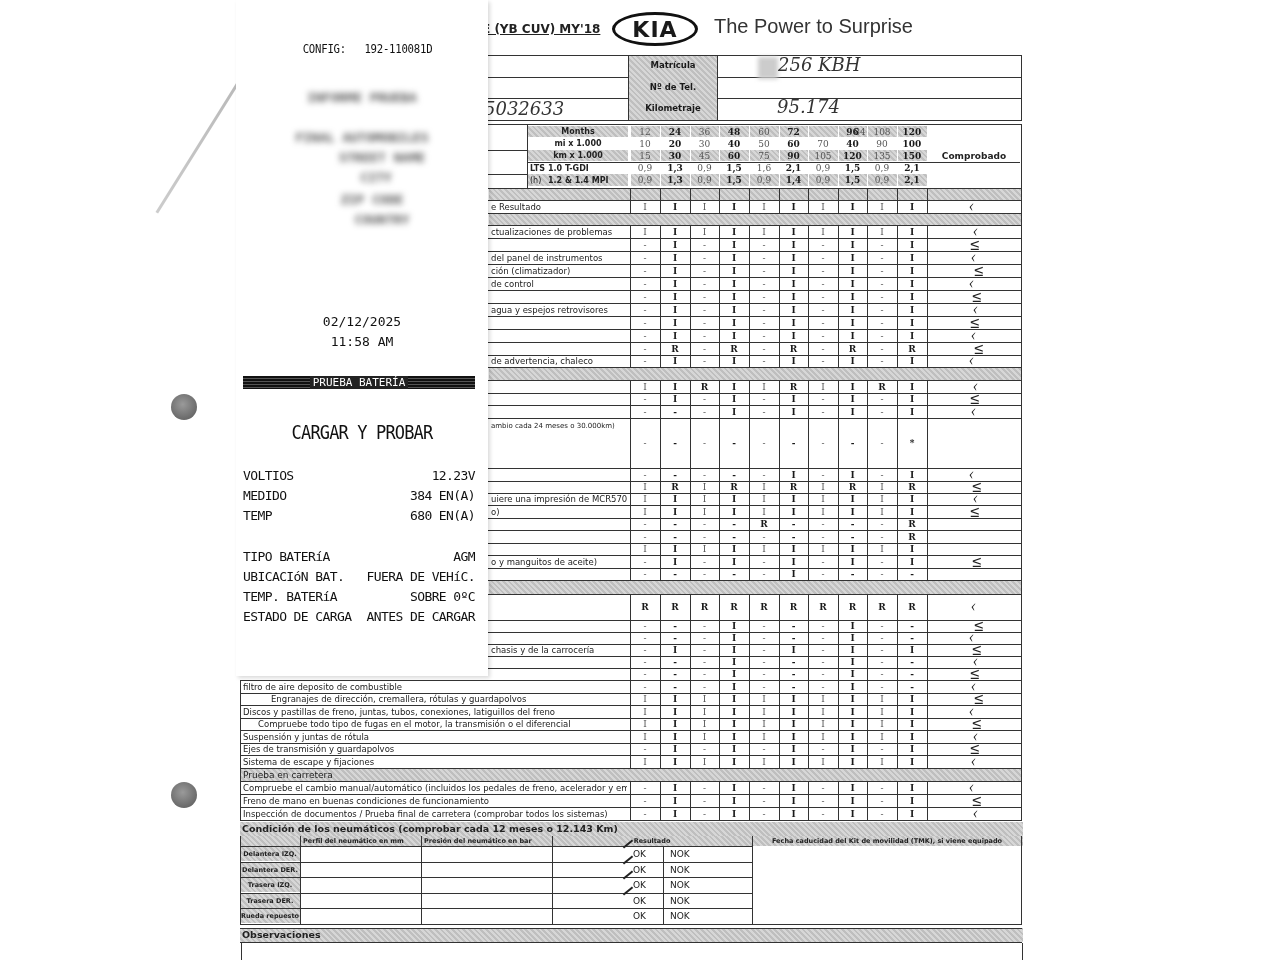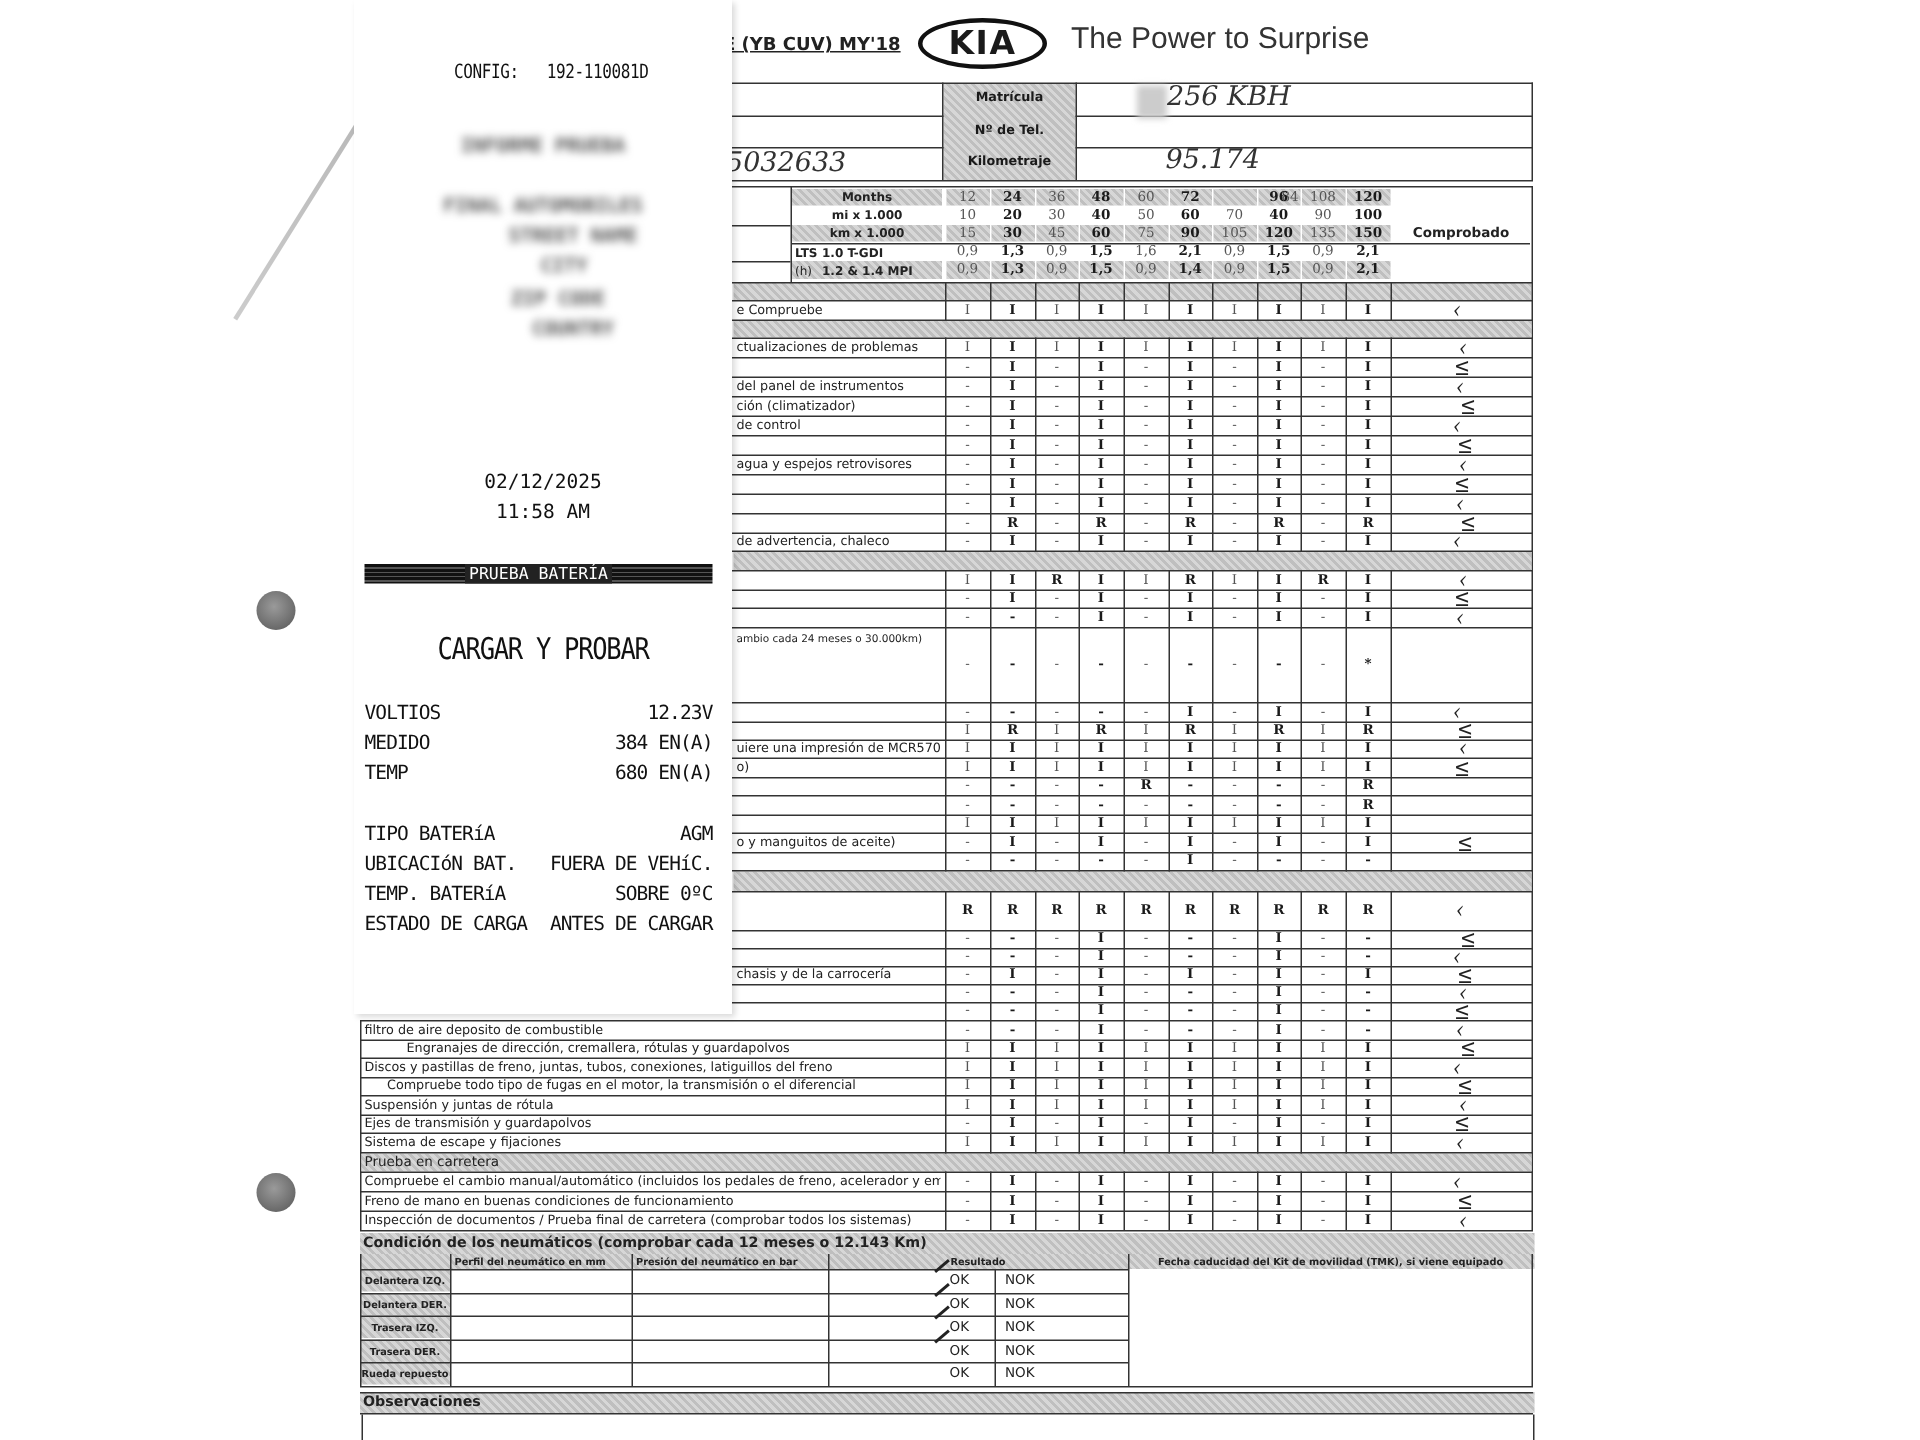--- a/index.html
+++ b/index.html
@@ -167,21 +167,21 @@
         <div class="vline" style="left:749px;top:188px;height:632px;"></div>
         <div class="vline" style="left:779px;top:188px;height:632px;"></div>
         <div class="vline" style="left:808px;top:188px;height:632px;"></div>
         <div class="vline" style="left:838px;top:188px;height:632px;"></div>
         <div class="vline" style="left:867px;top:188px;height:632px;"></div>
         <div class="vline" style="left:897px;top:188px;height:632px;"></div>
         <div class="vline" style="left:927px;top:188px;height:632px;"></div>
         <div class="vline" style="left:1021px;top:188px;height:632px;"></div>
         <div class="vline" style="left:240px;top:680px;height:140px;"></div>
         <div class="hline" style="left:488px;top:200px;width:534px;"></div>
-        <div class="lbl" style="left:491px;top:200.5px;max-width:136px;overflow:hidden;">e Compruebe</div>
+        <div class="lbl" style="left:491px;top:200.5px;max-width:136px;overflow:hidden;">e Resultado</div>
         <div class="cell l" style="left:630px;top:200.5px;width:30px;">I</div>
         <div class="cell b" style="left:660px;top:200.5px;width:30px;">I</div>
         <div class="cell l" style="left:690px;top:200.5px;width:29px;">I</div>
         <div class="cell b" style="left:719px;top:200.5px;width:30px;">I</div>
         <div class="cell l" style="left:749px;top:200.5px;width:30px;">I</div>
         <div class="cell b" style="left:779px;top:200.5px;width:29px;">I</div>
         <div class="cell l" style="left:808px;top:200.5px;width:30px;">I</div>
         <div class="cell b" style="left:838px;top:200.5px;width:29px;">I</div>
         <div class="cell l" style="left:867px;top:200.5px;width:30px;">I</div>
         <div class="cell b" style="left:897px;top:200.5px;width:30px;">I</div>

